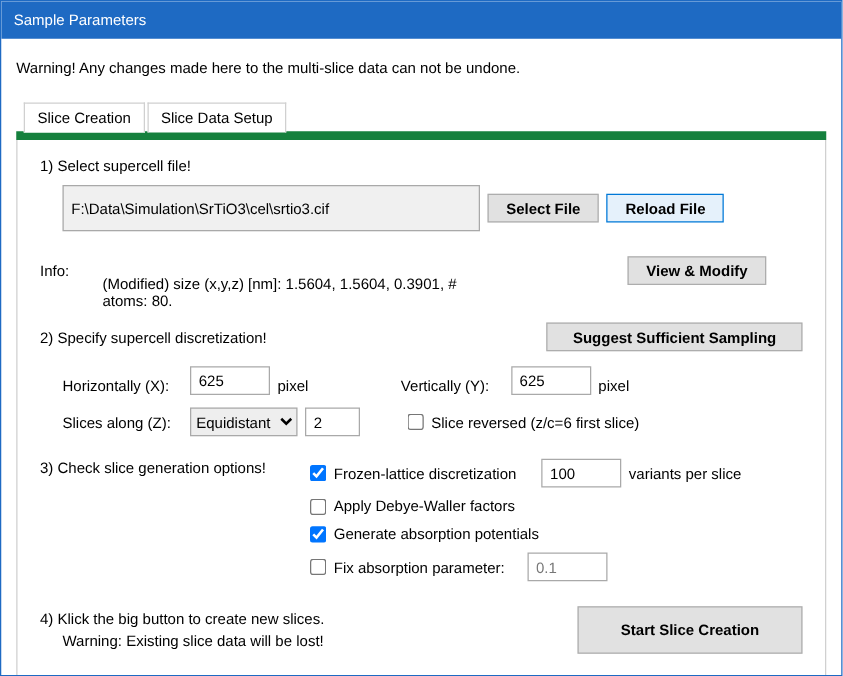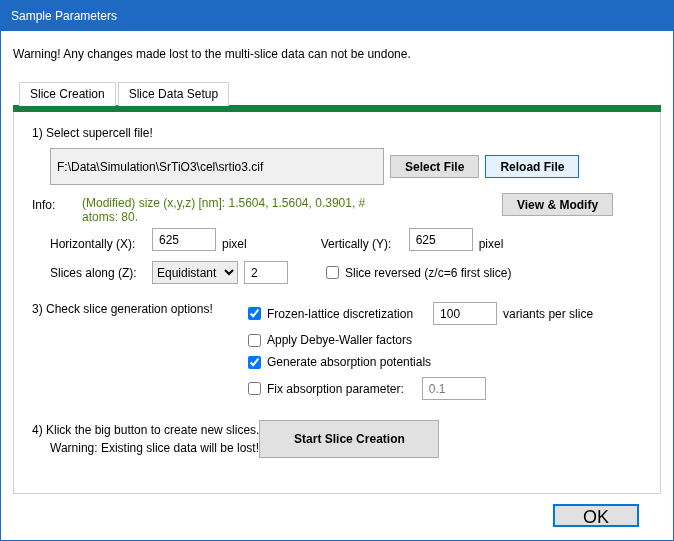--- a/index.html
+++ b/index.html
@@ -100,22 +100,23 @@
   }
   button.win.wide { min-width: 180px; padding: 0 20px; }
   button.win.big { min-width: 180px; height: 38px; font-size: 12px; }
   button.win.hl-blue { border: 1px solid #0078d7; background: #e5f1fb; }
   .checkbox-row { display: flex; align-items: center; gap: 6px; }
   .checkbox-row input { margin: 0; }
   .info-text {
     display: inline-block;
     width: 330px;
     padding: 3px 6px;
-    color: #4d7c0f;
-    height: 23px;
+    color: #000000;
+    height: 23px;
+    margin-top: 24px;
   }
   .footer {
     display: flex;
     justify-content: flex-end;
     padding: 10px 22px 0 0;
   }
   button.ok {
     width: 86px;
     height: 23px;
     border: 2px solid #0078d7;
@@ -128,21 +129,21 @@
 </style>
 </head>
 <body>
 
 <div class="titlebar">
   <span>Sample Parameters</span>
 </div>
 
 <div class="content">
 
-  <div class="warning-top">Warning! Any changes made lost to the multi-slice data can not be undone.</div>
+  <div class="warning-top">Warning! Any changes made here to the multi-slice data can not be undone.</div>
 
   <div class="tabs">
     <div class="tab active">Slice Creation</div>
     <div class="tab">Slice Data Setup</div>
   </div>
 
   <div class="tabpane">
 
     <div class="step-label">1) Select supercell file!</div>
     <div class="row indent">
@@ -150,20 +151,24 @@
       <button class="win">Select File</button>
       <button class="win hl-blue">Reload File</button>
     </div>
     <div class="row" style="margin-top:8px;">
       <span style="width:38px; text-align:left;">Info:</span>
       <span class="info-text">(Modified) size (x,y,z) [nm]: 1.5604, 1.5604, 0.3901,  # atoms: 80.</span>
       <span style="width:84px;"></span>
       <button class="win" style="min-width:92px;">View &amp; Modify</button>
     </div>
 
+    <div class="sec2-top" style="margin-top:18px;">
+      <div>2) Specify supercell discretization!</div>
+      <button class="win wide">Suggest Sufficient Sampling</button>
+    </div>
     <div class="row indent" style="margin-top:12px;align-items:flex-end;">
       <span style="width:96px;">Horizontally (X):</span>
       <input type="text" class="num" value="625" style="">
       <span>pixel</span>
       <span style="width:62px;"></span>
       <span style="width:82px;">Vertically (Y):</span>
       <input type="text" class="num" value="625" style="">
       <span>pixel</span>
     </div>
     <div class="row indent" style="margin-top:10px;">
@@ -207,21 +212,21 @@
           <label class="checkbox-row">
             <input type="checkbox" style="">
             <span>Fix absorption parameter:</span>
           </label>
           <span style="width:6px;"></span>
           <input type="text" class="num" disabled="" value="0.1" style="">
         </div>
       </div>
     </div>
 
-    <div style="margin-top:20px; display:flex; align-items:center; ">
+    <div style="margin-top:20px; display:flex; align-items:center; justify-content:space-between;">
       <div>
         <div>4) Klick the big button to create new slices.</div>
         <div class="indent" style="margin-top:4px;">Warning: Existing slice data will be lost!</div>
       </div>
       <button class="win big">Start Slice Creation</button>
     </div>
 
   </div>
 
   <div class="footer">

